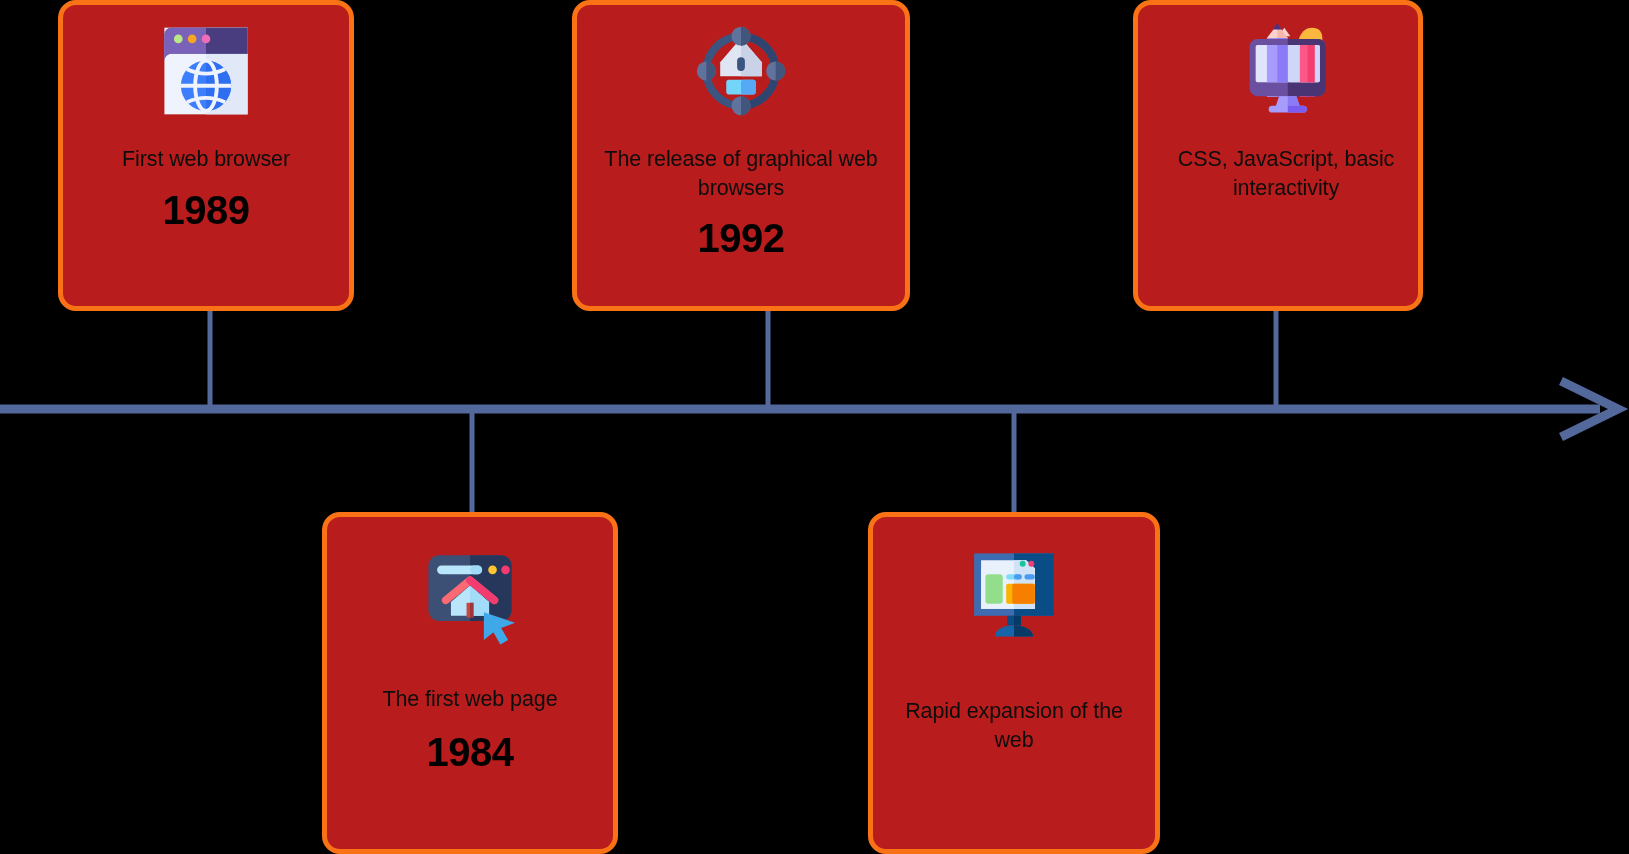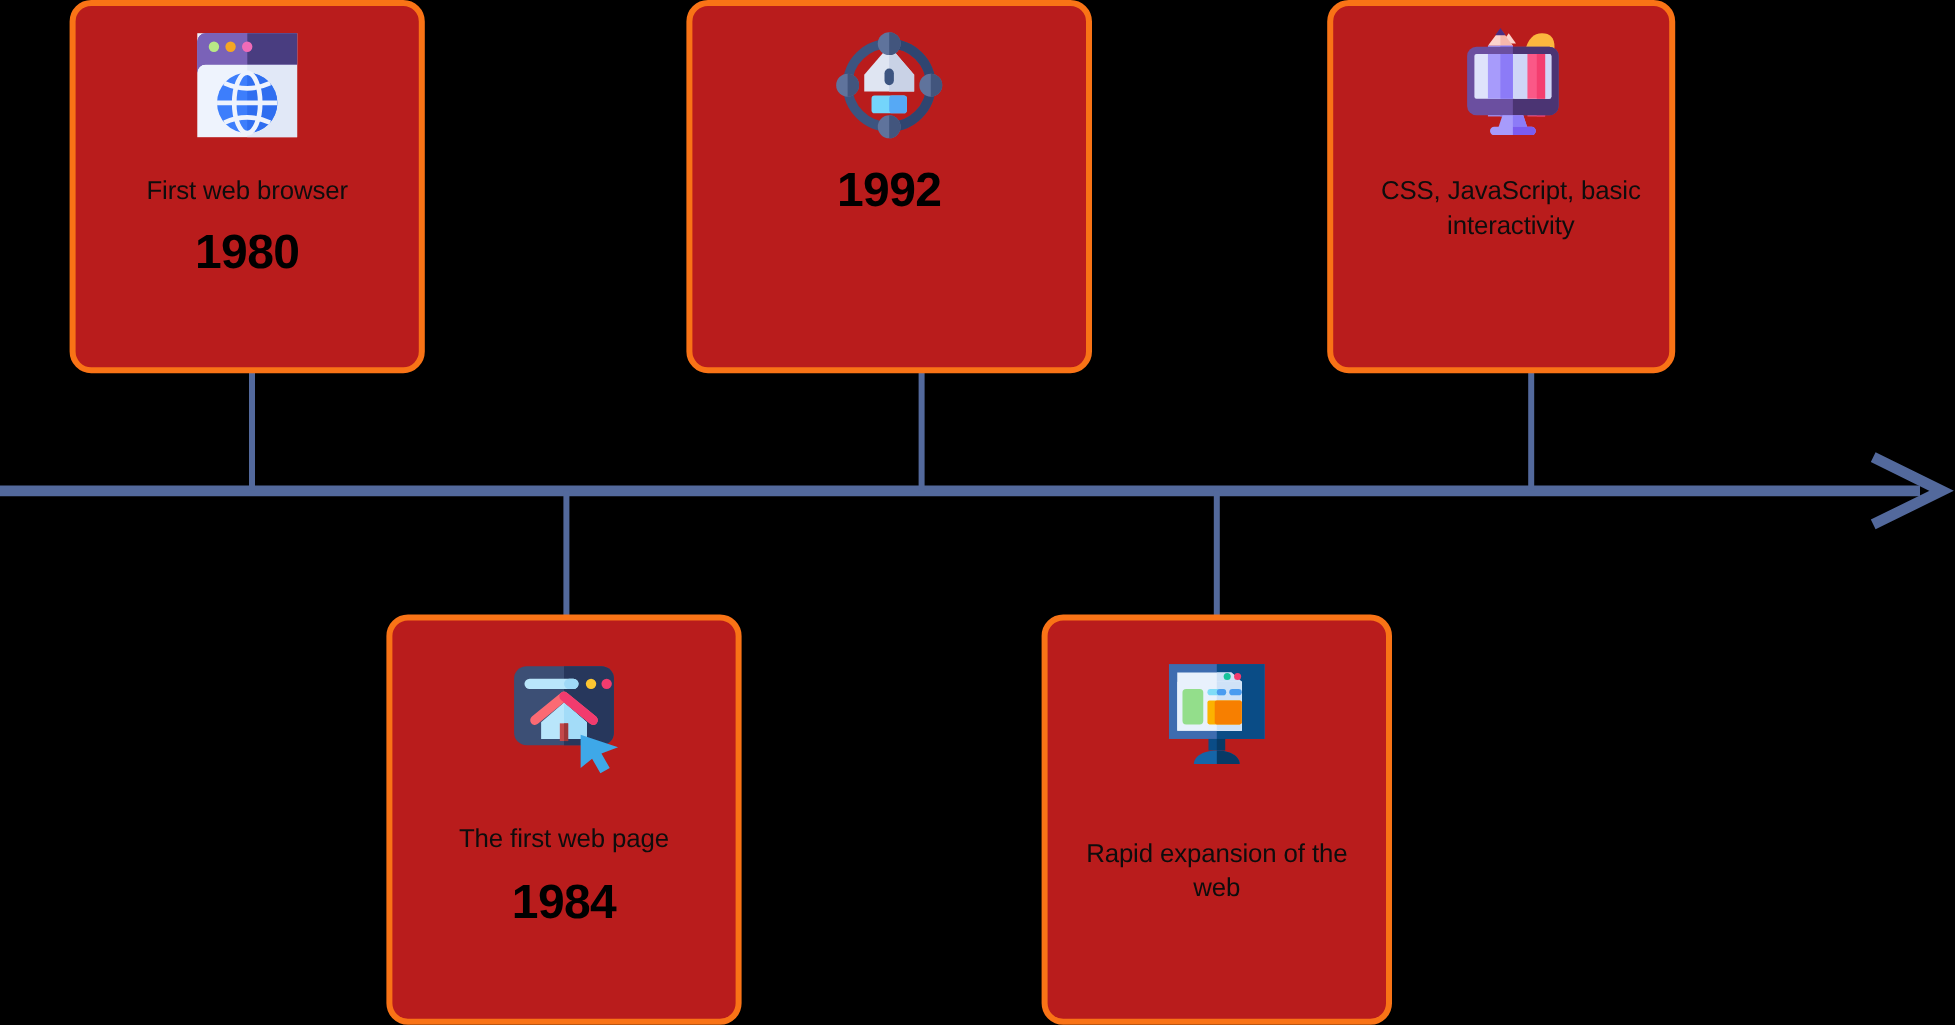--- a/index.html
+++ b/index.html
@@ -77,21 +77,21 @@
     width: 296px;
     height: 342px;
     top: 512px;
   }
   .card.bottom .card-icon { margin-top: 26px; }
   .card.bottom .card-desc { margin-top: 38px; }
   .card.bottom .card-year { margin-top: 16px; }
 
   #card-1989   { left: 58px; }
   #card-1993   { left: 572px; }
-  #card-present{ left: 1106px; padding-left: 16px; }
+  #card-present{ left: 1133px; padding-left: 16px; }
   #card-1991   { left: 322px; }
   #card-late90 { left: 868px; }
 
   .card.top#card-1993 { width: 338px; }
   .card.top#card-present { width: 290px; }
   .card.bottom#card-late90 { width: 292px; gap: 12px; }
 </style>
 </head>
 <body>
 
@@ -124,41 +124,42 @@
       <g>
         <circle cx="60" cy="77" r="29" fill="#3d7efc"></circle>
         <path d="M60 48a29 29 0 0 1 0 58z" fill="#2f6ef0"></path>
         <ellipse cx="60" cy="77" rx="12.5" ry="29" fill="none" stroke="#eef3fd" stroke-width="4.5"></ellipse>
         <line x1="31" y1="77" x2="89" y2="77" stroke="#eef3fd" stroke-width="4.5"></line>
         <path d="M38 58q22 10 44 0" fill="none" stroke="#eef3fd" stroke-width="4.5"></path>
         <path d="M38 96q22-10 44 0" fill="none" stroke="#eef3fd" stroke-width="4.5"></path>
       </g>
     </svg>
     <div class="card-desc">First web browser</div>
-    <div class="card-year">1980</div>
+    <div class="card-year">1989</div>
   </div>
 
   <div class="card top" id="card-1993">
     <svg class="card-icon" viewBox="0 0 120 120">
       <circle cx="60" cy="60" r="40" fill="none" stroke="#3c5480" stroke-width="9"></circle>
       <path d="M60 20a40 40 0 0 1 0 80" fill="none" stroke="#2f4570" stroke-width="9"></path>
       <path d="M60 22 L84 50 L84 66 L36 66 L36 50 Z" fill="#dfe5f2"></path>
       <path d="M60 22 L84 50 L84 66 L60 66 Z" fill="#c9d2e6"></path>
       <rect x="55.5" y="44" width="9" height="16" rx="4.5" fill="#3c5480"></rect>
       <rect x="43" y="70" width="34" height="17" rx="3" fill="#74d5fb"></rect>
       <rect x="60" y="70" width="17" height="17" rx="3" fill="#56a9f5"></rect>
       <circle cx="60" cy="20" r="11" fill="#5f739c"></circle>
       <path d="M60 9a11 11 0 0 1 0 22z" fill="#42557d"></path>
       <circle cx="60" cy="100" r="11" fill="#5f739c"></circle>
       <path d="M60 89a11 11 0 0 1 0 22z" fill="#42557d"></path>
       <circle cx="20" cy="60" r="11" fill="#5f739c"></circle>
       <path d="M20 49a11 11 0 0 1 0 22z" fill="#42557d"></path>
       <circle cx="100" cy="60" r="11" fill="#5f739c"></circle>
       <path d="M100 49a11 11 0 0 1 0 22z" fill="#42557d"></path>
     </svg>
+    <div class="card-desc">The release of graphical web browsers</div>
     <div class="card-year">1992</div>
   </div>
 
   <div class="card top" id="card-present">
     <svg class="card-icon" viewBox="0 0 120 120">
 
       <path d="M48 12 L62 12 L55 2 Z" fill="#fbd3cc" transform="translate(3,8)"></path>
       <path d="M38 22 L62 22 L50 6 Z" fill="#fbd3cc"></path>
       <path d="M50 6 L62 22 L50 22 Z" fill="#f7b7ac"></path>
       <path d="M45 12 L55 12 L50 5 Z" fill="#4a2f82"></path>

